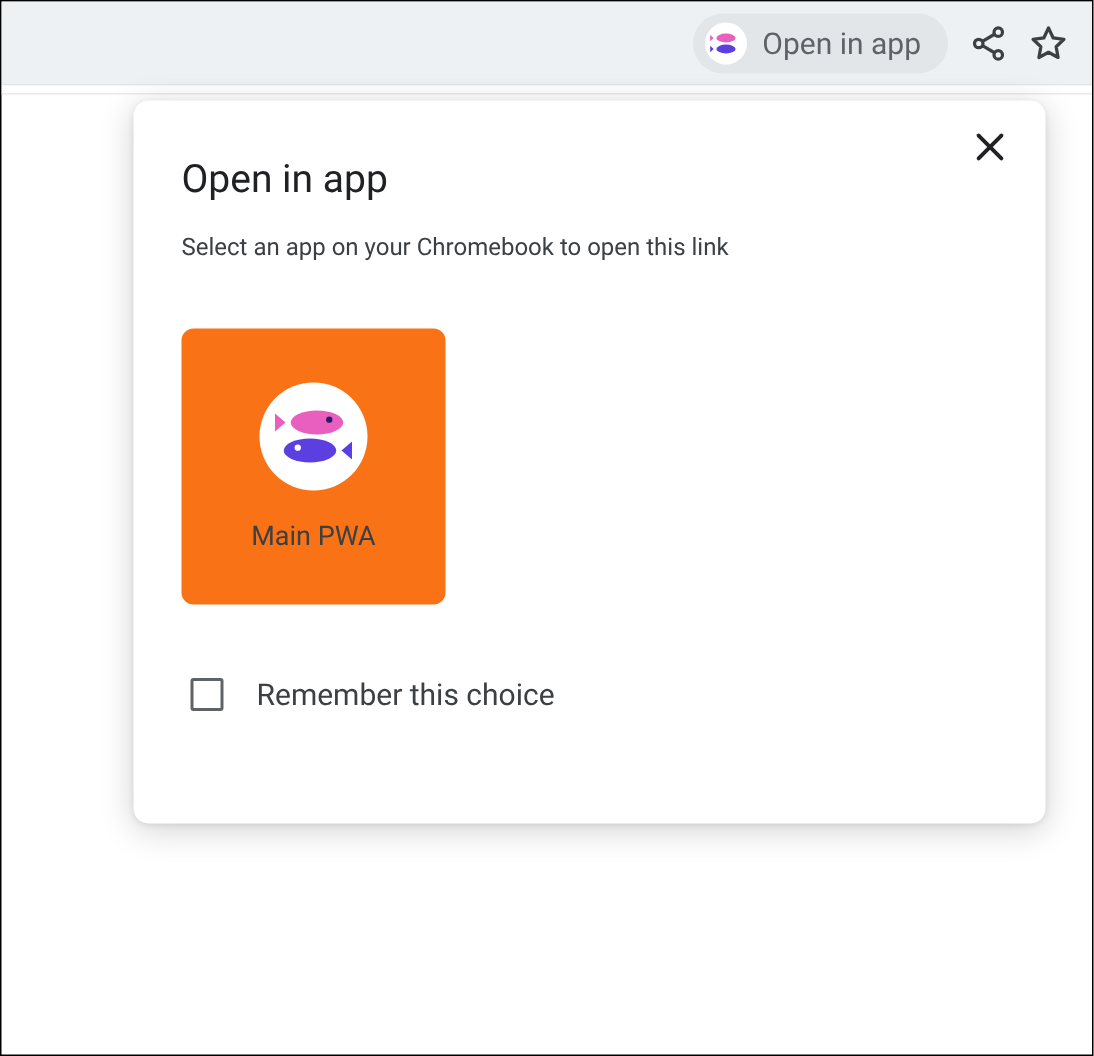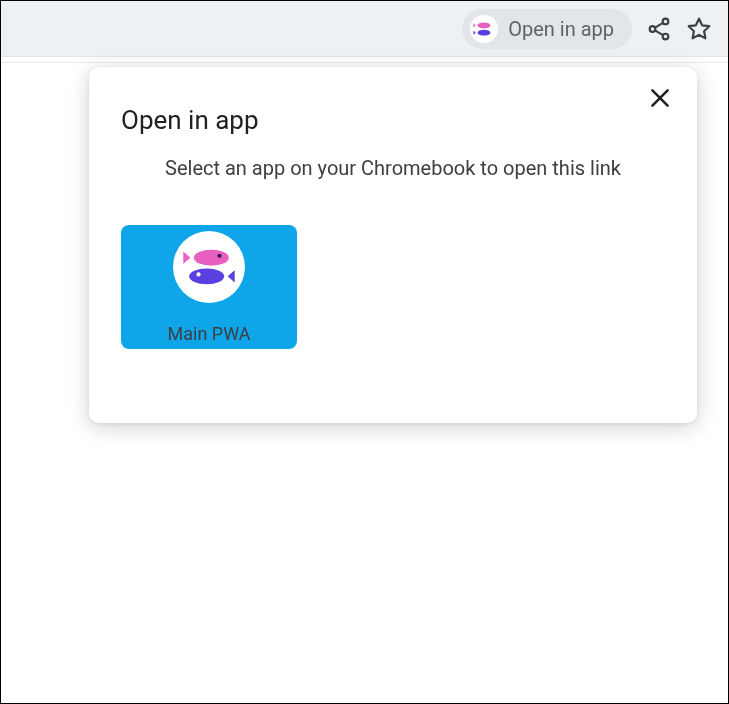--- a/index.html
+++ b/index.html
@@ -82,33 +82,32 @@
       color: #202124;
     }
     .dialog-title {
       font-size: 26px;
       font-weight: 400;
       color: #202124;
       margin-top: 6px;
       margin-bottom: 18px;
     }
     .dialog-subtitle {
-      font-size: 20px;
+      font-size: 16px;
       color: #3c4043;
       line-height: 1.5;
       margin-bottom: 42px;
-      text-align: center;
     }
     .app-grid {
       margin-bottom: 48px;
     }
     .app-tile {
       width: 176px;
-      height: 124px;
-      background: #0ea5e9;
+      height: 184px;
+      background: #f97316;
       border-radius: 8px;
       display: flex;
       flex-direction: column;
       align-items: center;
       justify-content: center;
       gap: 20px;
       cursor: pointer;
     }
     .app-icon-circle {
       width: 72px;
@@ -210,14 +209,18 @@
           <circle cx="16.5" cy="7.2" r="0.9" fill="#2b1b6b"></circle>
           <ellipse cx="11" cy="16" rx="7.5" ry="3.4" fill="#5b3fe0"></ellipse>
           <polygon points="20,16 23,13.4 23,18.6" fill="#5b3fe0"></polygon>
           <circle cx="7.5" cy="15.2" r="0.9" fill="#fff"></circle>
         </svg>
       </span>
       <span class="app-label">Main PWA</span>
     </div>
   </div>
 
+  <div class="remember-row">
+    <span class="checkbox"></span>
+    <span class="remember-label">Remember this choice</span>
+  </div>
 
 </div>
 
 </body></html>

